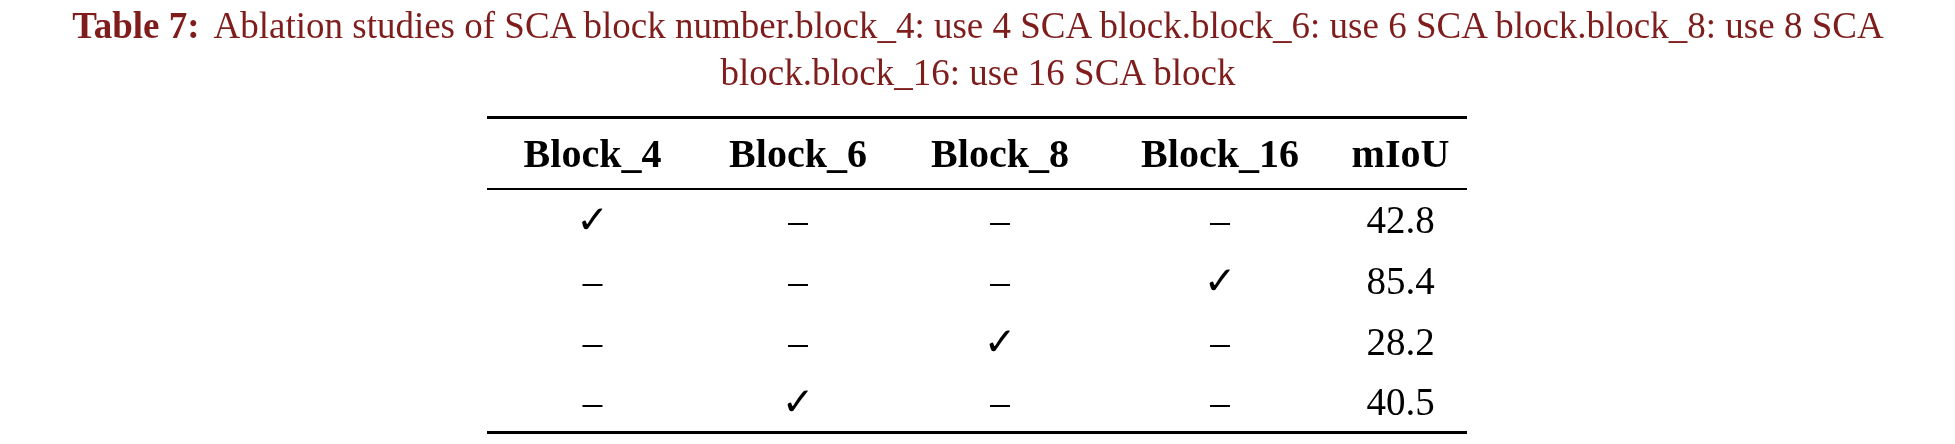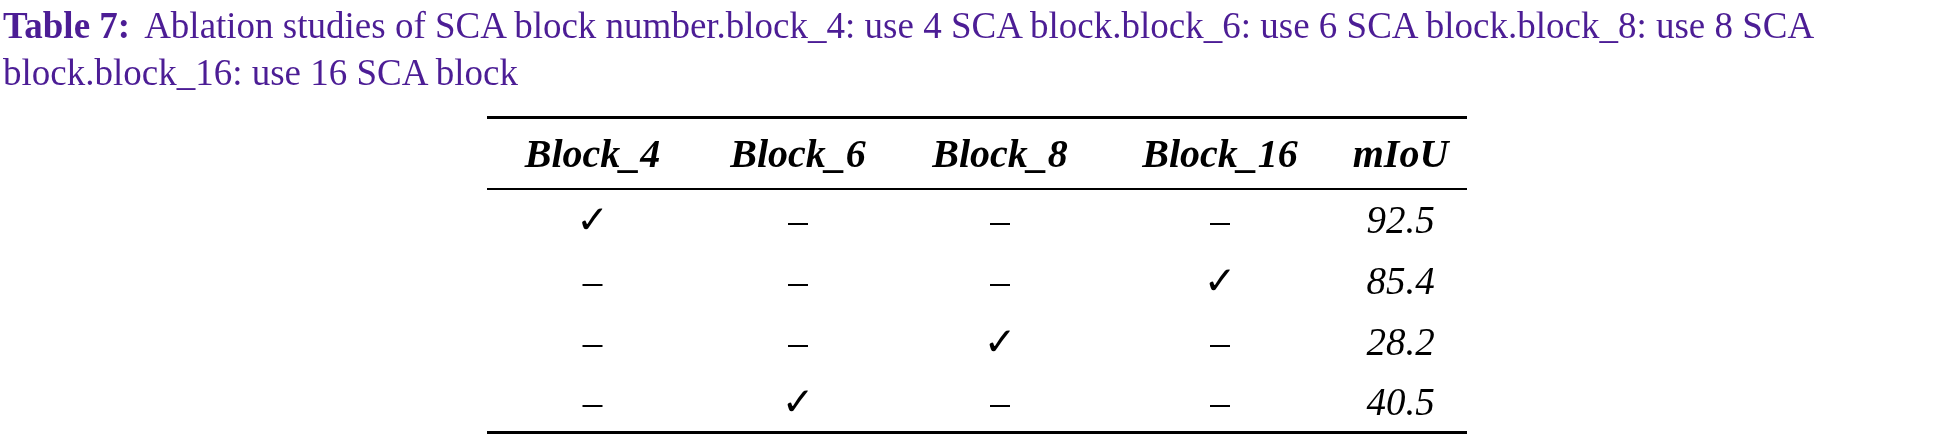--- a/index.html
+++ b/index.html
@@ -17,37 +17,36 @@
     height: 444px;
     background: #ffffff;
   }
   .caption {
     position: absolute;
     left: 3px;
     top: 2px;
     width: 1950px;
     font-size: 37px;
     line-height: 47px;
-    color: #4c1d95;
-    text-align: left;
+    color: #7f1d1d;
+    text-align: center;
   }
   .caption-label {
     font-weight: bold;
     margin-right: 14px;
   }
   table.ablation {
     position: absolute;
     left: 487px;
     top: 116px;
     width: 980px;
     border-collapse: collapse;
     border-top: 3px solid #000000;
     border-bottom: 3px solid #000000;
     table-layout: fixed;
-    font-style: italic;
   }
   table.ablation th {
     font-weight: bold;
     font-size: 40px;
     height: 71px;
     vertical-align: middle;
     text-align: center;
     border-bottom: 2px solid #000000;
     padding: 0;
   }
@@ -92,21 +91,21 @@
         <th>Block_16</th>
         <th class="col-miou">mIoU</th>
       </tr>
     </thead>
     <tbody>
       <tr>
         <td>✓</td>
         <td>–</td>
         <td>–</td>
         <td>–</td>
-        <td class="col-miou">92.5</td>
+        <td class="col-miou">42.8</td>
       </tr>
       <tr>
         <td>–</td>
         <td>–</td>
         <td>–</td>
         <td>✓</td>
         <td class="col-miou">85.4</td>
       </tr>
       <tr>
         <td>–</td>

